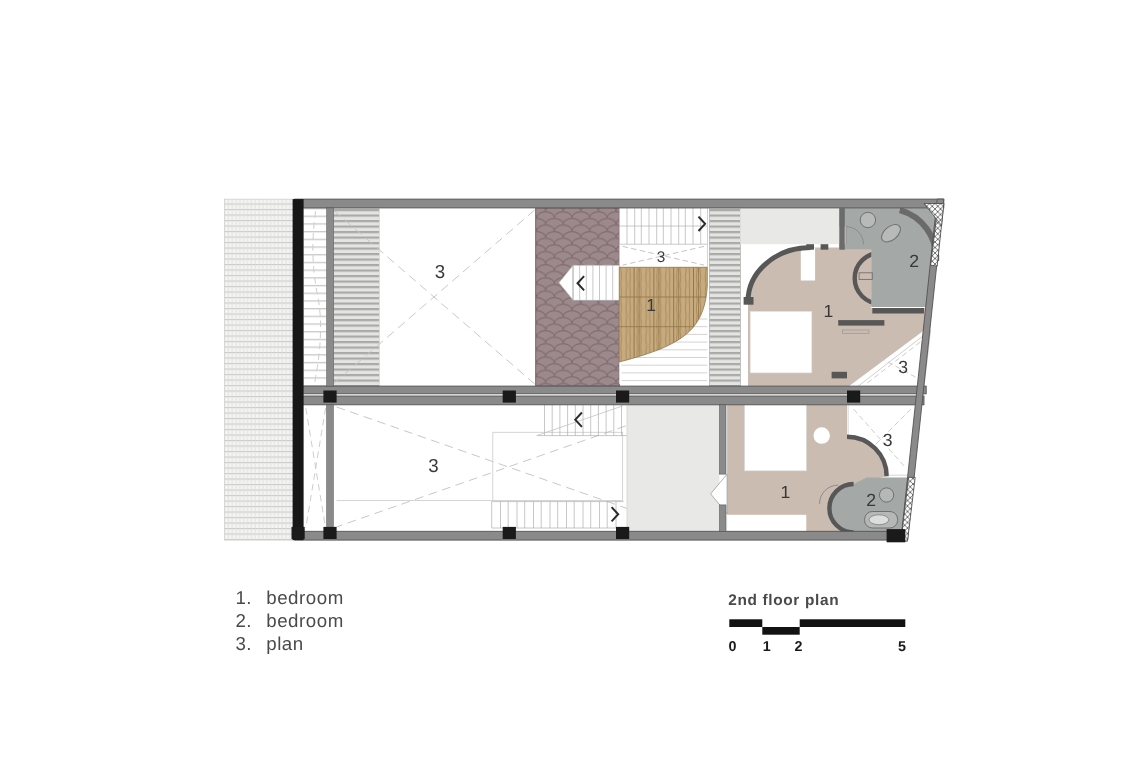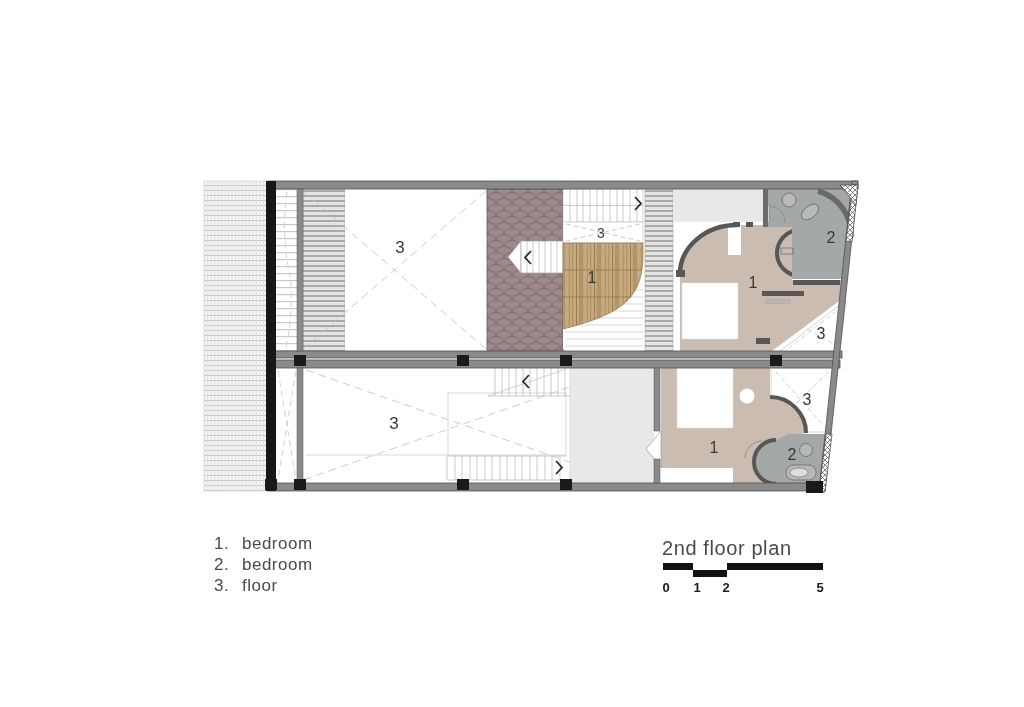--- a/index.html
+++ b/index.html
@@ -4,21 +4,21 @@
 <style>
   html,body{margin:0;padding:0;background:#ffffff;}
   #page{position:relative;width:1024px;height:707px;background:#ffffff;overflow:hidden;
         font-family:"Liberation Sans",sans-serif;}
   #plan-svg{position:absolute;left:0;top:0;}
   .plan-label{font-family:"Liberation Sans",sans-serif;fill:#383838;}
   .legend{position:absolute;left:214px;top:533px;color:#4a4a4a;font-size:17px;letter-spacing:.5px;}
   .legend-row{display:flex;line-height:21px;}
   .legend-num{display:inline-block;width:28px;}
   .titleblock{position:absolute;left:662px;top:537px;width:170px;height:60px;color:#4a4a4a;}
-  .plan-title{position:absolute;left:0;top:0;font-size:20px;letter-spacing:.6px;white-space:nowrap;}
+  .plan-title{position:absolute;left:0;top:0;font-size:14px;letter-spacing:.6px;white-space:nowrap;font-weight:bold;}
   .scalebar{position:absolute;left:0;top:0;width:170px;height:60px;}
   .bar{position:absolute;height:7px;background:#121212;}
   .seg1{left:1px;top:26px;width:30px;}
   .seg2{left:31px;top:33px;width:34px;}
   .seg3{left:65px;top:26px;width:96px;}
   .tick{position:absolute;top:43px;font-size:13px;font-weight:bold;color:#1a1a1a;transform:translateX(-50%);}
   .t0{left:4px;} .t1{left:35px;} .t2{left:64px;} .t5{left:158px;}
 </style>
 </head>
 <body>
@@ -205,21 +205,21 @@
   <div class="legend-row">
     <span class="legend-num">1.</span>
     <span>bedroom</span>
   </div>
   <div class="legend-row">
     <span class="legend-num">2.</span>
     <span>bedroom</span>
   </div>
   <div class="legend-row">
     <span class="legend-num">3.</span>
-    <span>floor</span>
+    <span>plan</span>
   </div>
 </div>
 
 <div class="titleblock">
   <div class="plan-title">2nd floor plan</div>
   <div class="scalebar">
     <div class="bar seg1"></div>
     <div class="bar seg2"></div>
     <div class="bar seg3"></div>
     <span class="tick t0">0</span>

